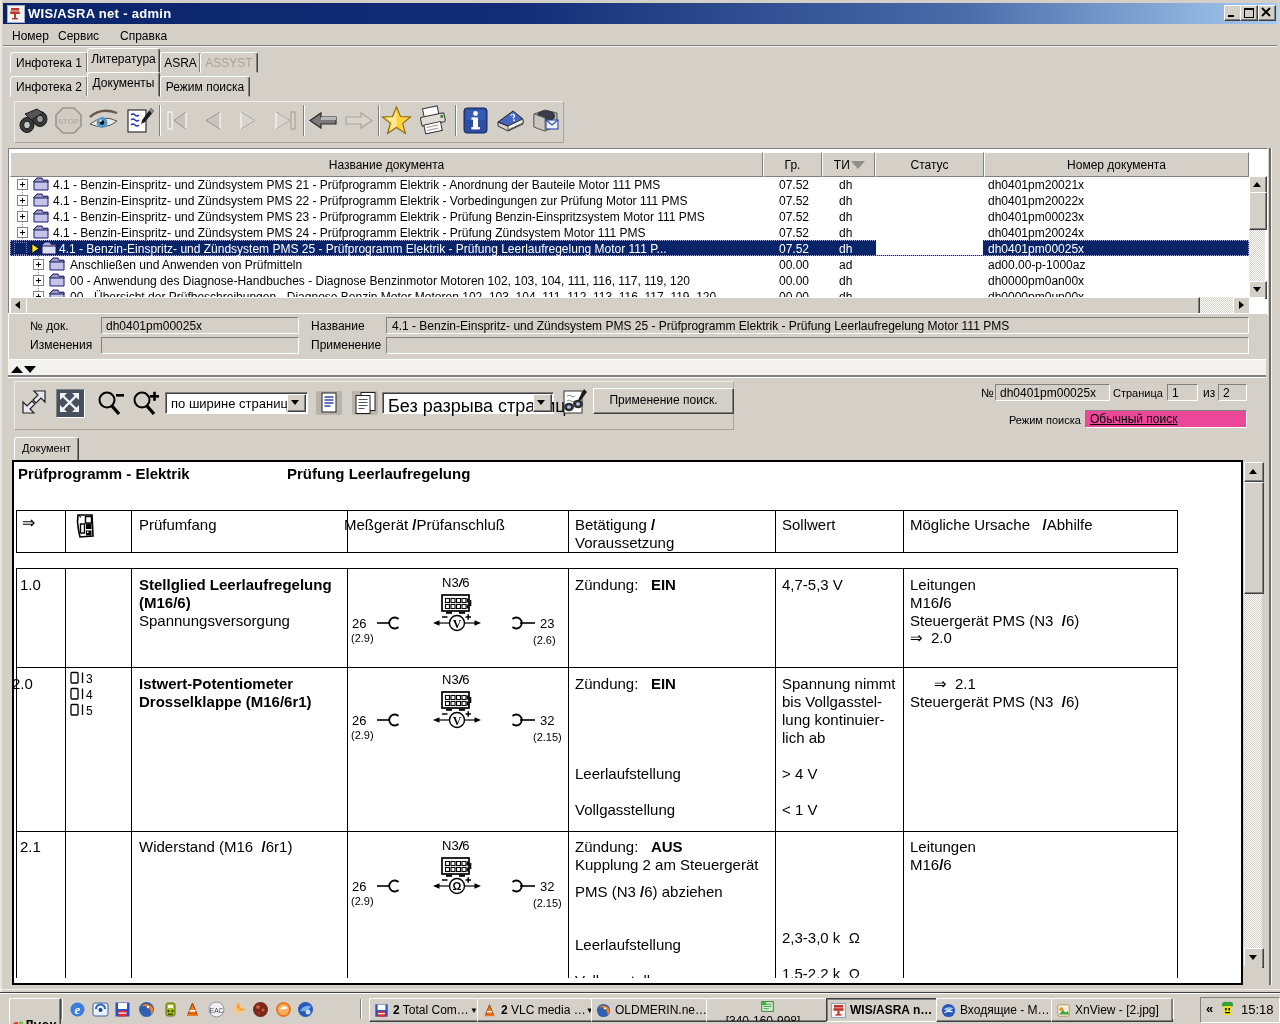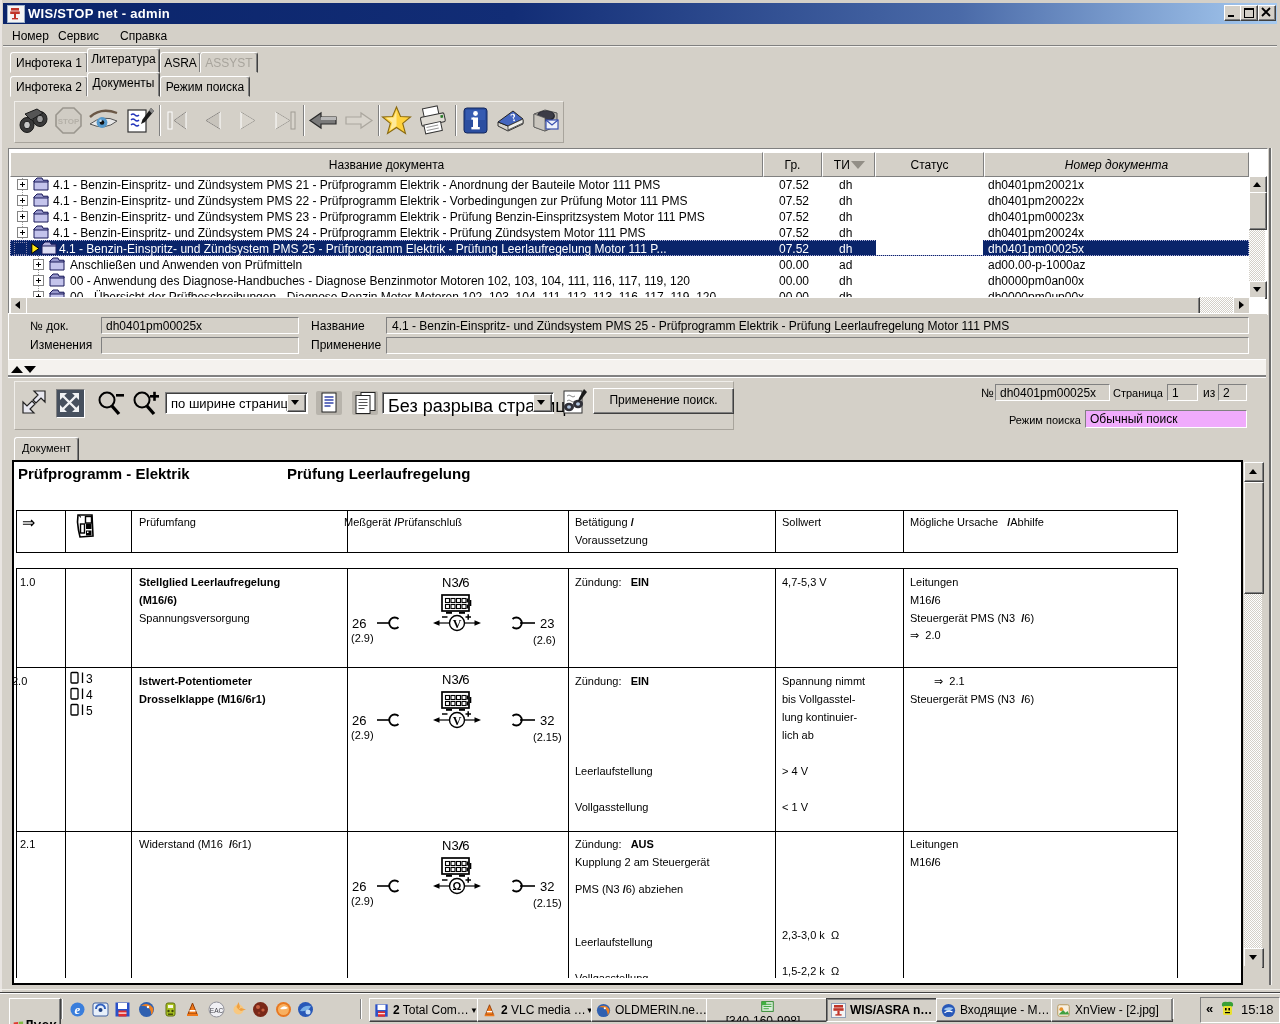--- a/index.html
+++ b/index.html
@@ -2,41 +2,41 @@
 <html><head>
 <meta charset="utf-8">
 <style>
 html,body{margin:0;padding:0;}
 body{width:1280px;height:1024px;background:#d4d0c8;font-family:"Liberation Sans",sans-serif;position:relative;overflow:hidden;-webkit-font-smoothing:none;}
 .abs{position:absolute;}
 .out1{border:1px solid;border-color:#fff #404040 #404040 #fff;box-shadow:inset -1px -1px 0 #808080;background:#d4d0c8;}
 .in1{border:1px solid;border-color:#808080 #fff #fff #808080;box-shadow:inset 1px 1px 0 #404040;}
 .in2{border:1px solid;border-color:#808080 #fff #fff #808080;}
 .t11{font-size:12px;color:#000;white-space:nowrap;}
-.doc{font-size:11px;color:#000;white-space:nowrap;}
+.doc{font-size:15px;color:#000;white-space:nowrap;}
 .dither{background-image:linear-gradient(45deg,#fff 25%,transparent 25%,transparent 75%,#fff 75%),linear-gradient(45deg,#fff 25%,transparent 25%,transparent 75%,#fff 75%);background-size:2px 2px;background-position:0 0,1px 1px;background-color:#d4d0c8;}
 .sb-btn{position:absolute;border:1px solid;border-color:#fff #404040 #404040 #fff;box-shadow:inset -1px -1px 0 #808080,inset 1px 1px 0 #d4d0c8;background:#d4d0c8;}
 .tri{position:absolute;width:0;height:0;}
 </style>
 </head>
 <body>
 
 <div class="abs" style="left:0;top:0;width:1280px;height:993px;background:#d4d0c8;"></div>
 <div class="abs" style="left:0;top:0;width:2px;height:993px;background:#e9e5e2;"></div>
 
 <div class="abs" style="left:3px;top:3px;width:1274px;height:21px;background:linear-gradient(to right,#0a246a 0%,#122d76 40%,#4a6aa8 75%,#a6caf0 100%);"></div>
 <div class="abs" style="left:7px;top:5px;width:16px;height:16px;background:#f4f4f4;border:1px solid #9db0c8;">
 <svg width="14" height="14" viewBox="0 0 14 14">
       <rect x="3" y="2" width="8" height="2.6" fill="#c03428"></rect>
       <rect x="2.2" y="5.4" width="9.6" height="2.6" fill="#c03428"></rect>
       <rect x="6" y="8" width="2" height="4.6" fill="#c03428"></rect>
       <rect x="4" y="12" width="6" height="1.4" fill="#c03428"></rect>
     </svg>
 </div>
-<div class="abs" style="left:28px;top:6px;font-size:13px;font-weight:bold;color:#fff;letter-spacing:0.3px;">WIS/STOP net - admin</div>
+<div class="abs" style="left:28px;top:6px;font-size:13px;font-weight:bold;color:#fff;letter-spacing:0.3px;">WIS/ASRA net - admin</div>
 
 <div class="abs out1" style="left:1224px;top:5px;width:16px;height:14px;">
     <div class="abs" style="left:3px;top:9px;width:6px;height:2px;background:#000;"></div>
   </div>
 <div class="abs out1" style="left:1240px;top:5px;width:16px;height:14px;">
     <div class="abs" style="left:3px;top:2px;width:8px;height:7px;border:1px solid #000;border-top:2px solid #000;"></div>
   </div>
 <div class="abs out1" style="left:1258px;top:5px;width:16px;height:14px;">
 <svg class="abs" style="left:2px;top:1px;" width="10" height="10" viewBox="0 0 10 10">
       <path d="M1 1 L9 9 M9 1 L1 9" stroke="#000" stroke-width="1.8"></path>
@@ -192,21 +192,21 @@
 .pbox{position:absolute;width:9px;height:9px;background:#fff;border:1px solid #848484;}
 .pbox:before{content:"";position:absolute;left:2px;top:4px;width:5px;height:1px;background:#000;}
 .pbox:after{content:"";position:absolute;left:4px;top:2px;width:1px;height:5px;background:#000;}
 </style>
 
 <div class="hdrcell" style="left:10px;width:751px;">Название документа</div>
 <div class="hdrcell" style="left:763px;width:57px;">Гр.</div>
 <div class="hdrcell" style="left:822px;width:51px;">ТИ&nbsp;&nbsp;&nbsp;&nbsp;</div>
 <div class="tri" style="left:851px;top:161px;border-left:7px solid transparent;border-right:7px solid transparent;border-top:8px solid #928e86;"></div>
 <div class="hdrcell" style="left:875px;width:107px;">Статус</div>
-<div class="hdrcell" style="left:984px;width:263px;font-style:italic;">Номер документа</div>
+<div class="hdrcell" style="left:984px;width:263px;">Номер документа</div>
 <div class="abs" style="left:1249px;top:152px;width:16px;height:24px;background:#fff;"></div>
 
 <div class="abs" style="left:22px;top:178px;width:1px;height:76px;background-image:repeating-linear-gradient(to bottom,#999 0,#999 1px,transparent 1px,transparent 2px);"></div>
 <div class="abs" style="left:38px;top:252px;width:1px;height:44px;background-image:repeating-linear-gradient(to bottom,#999 0,#999 1px,transparent 1px,transparent 2px);"></div>
 
 <style>
 .fold{position:absolute;width:17px;height:14px;}
 </style>
 <div class="pbox" style="left:17px;top:179px;"></div>
     <svg class="fold" style="left:33px;top:177px;" viewBox="0 0 17 14">
@@ -399,21 +399,21 @@
   </div>
 <div class="abs" style="left:1113px;top:387px;font-size:11px;">Страница</div>
 <div class="abs in2" style="left:1167px;top:384px;width:29px;height:15px;background:#d4d0c8;">
     <div class="t11" style="margin:1px 0 0 4px;">1</div>
   </div>
 <div class="abs t11" style="left:1203px;top:386px;">из</div>
 <div class="abs in2" style="left:1218px;top:384px;width:27px;height:15px;background:#d4d0c8;">
     <div class="t11" style="margin:1px 0 0 4px;">2</div>
   </div>
 <div class="abs" style="left:1009px;top:414px;font-size:11px;">Режим поиска</div>
-<div class="abs in2" style="left:1085px;top:410px;width:160px;height:16px;background:#f0abfc;">
+<div class="abs in2" style="left:1085px;top:410px;width:160px;height:16px;background:#ec4899;text-decoration:underline;">
     <div class="t11" style="margin:1px 0 0 4px;">Обычный поиск</div>
   </div>
 
 <div class="abs" style="left:14px;top:437px;width:63px;height:23px;background:#d4d0c8;border:1px solid;border-color:#fff #404040 transparent #fff;border-radius:3px 3px 0 0;box-shadow:inset -1px 0 0 #808080;"></div>
 <div class="abs" style="left:22px;top:442px;font-size:11px;">Документ</div>
 
 <div class="abs" style="left:12px;top:460px;width:1227px;height:521px;background:#fff;border:2px solid #000;"></div>
 <div class="abs" style="left:18px;top:465px;font-size:15px;font-weight:bold;white-space:nowrap;">Prüfprogramm - Elektrik</div>
 <div class="abs" style="left:287px;top:465px;font-size:15px;font-weight:bold;white-space:nowrap;">Prüfung Leerlaufregelung</div>
 

